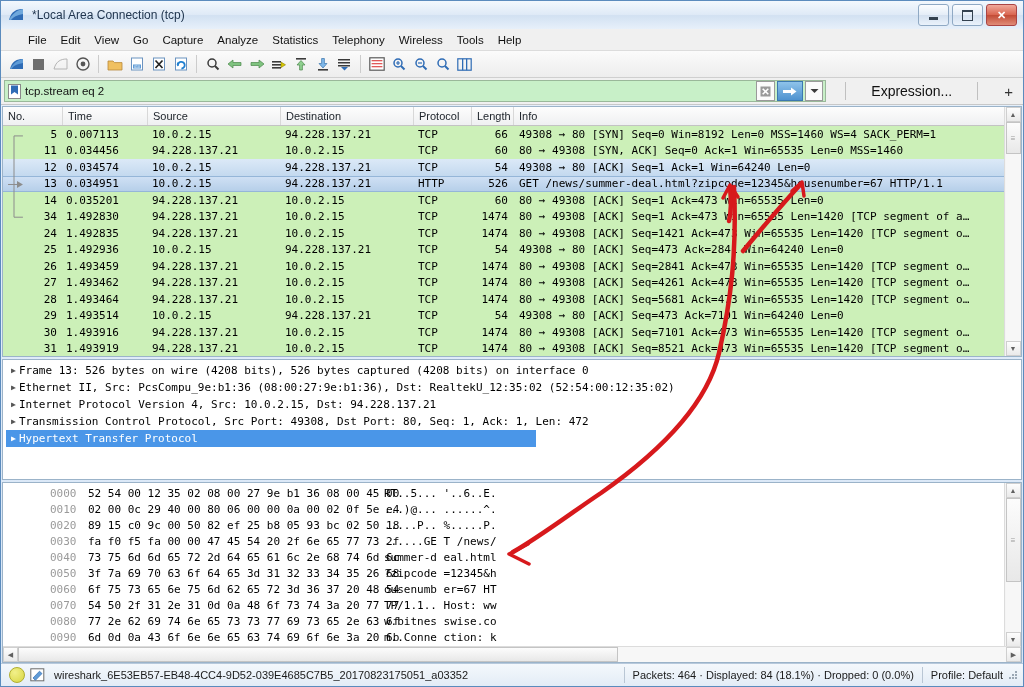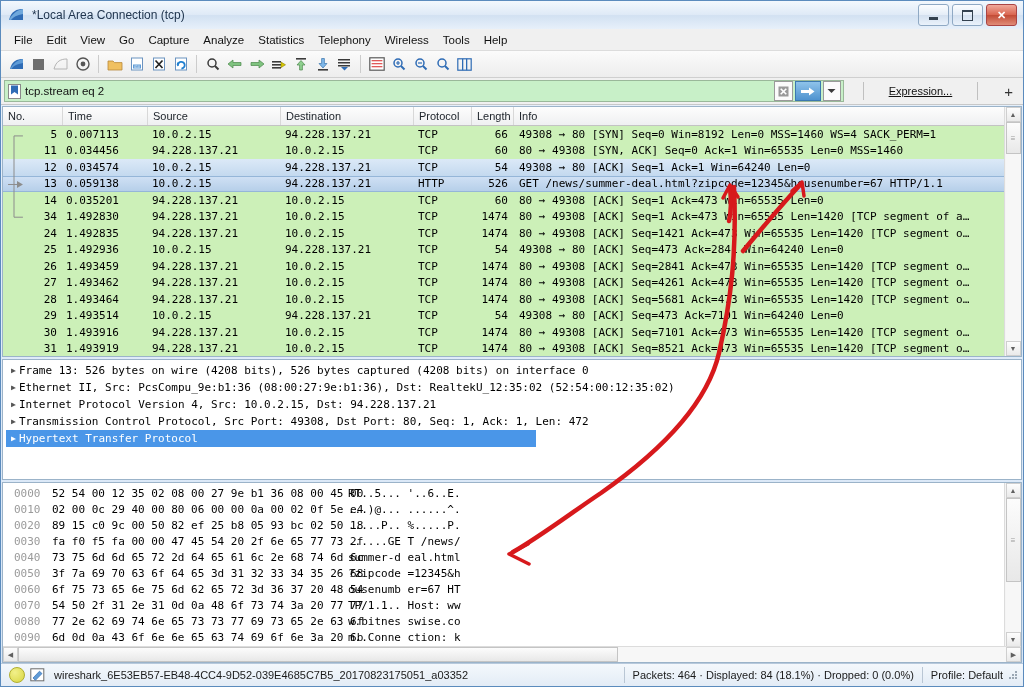--- a/index.html
+++ b/index.html
@@ -35,21 +35,21 @@
     border-color:#a44;
     background:linear-gradient(180deg,#f0a99b 0%,#d9644f 50%,#c24b36 51%,#e08c78 100%);
   }
   .winbtn .gl{color:#33414f;font-size:11px;line-height:1;}
   .winbtn.close .gl{color:#fff;font-weight:bold;}
   .minglyph{width:9px;height:3px;background:#33414f;margin-top:6px;}
   .maxglyph{width:9px;height:8px;border:1px solid #33414f;border-top-width:2px;}
   
   .menubar{
     height:21px;flex:0 0 21px;display:flex;align-items:center;
-    background:#f0f0f0;border-bottom:1px solid #dcdcdc;padding-left:6px;
+    background:#f0f0f0;border-bottom:1px solid #dcdcdc;padding-left:20px;
   }
   .menu-item{
     padding:2px 7px;font-size:11.5px;color:#111;white-space:nowrap;
   }
   
   .toolbar{
     height:26px;flex:0 0 26px;display:flex;align-items:center;
     background:linear-gradient(180deg,#fbfbfb 0%,#ededed 100%);
     border-bottom:1px solid #cfcfcf;padding-left:5px;gap:1px;
   }
@@ -69,21 +69,21 @@
     font-family:"Liberation Sans",sans-serif;font-size:11.5px;color:#111;
     flex:1 1 auto;white-space:nowrap;overflow:hidden;
   }
   .f-clear,.f-apply,.f-drop{
     height:18px;border:1px solid #9a9a9a;background:#fbfbfb;
     display:flex;align-items:center;justify-content:center;margin-left:2px;
   }
   .f-clear{width:17px;}
   .f-apply{width:24px;background:linear-gradient(180deg,#8ec3ea,#4f93cf);border-color:#3b79b0;}
   .f-drop{width:16px;}
-  .expr{font-size:11px;color:#111;padding:0 6px;white-space:nowrap;text-decoration:underline;}
+  .expr{font-size:14px;color:#111;padding:0 6px;white-space:nowrap;}
   .vsepbar{width:1px;height:18px;background:#c0c0c0;}
   .plusbtn{font-size:15px;color:#333;padding:0 7px;line-height:1;}
   
   .panes{flex:1 1 auto;display:flex;flex-direction:column;min-height:0;padding:1px 1px 0 1px;}
   .pane{
     border:1px solid #9bb3c9;background:#fff;position:relative;overflow:hidden;
     display:flex;flex-direction:column;
   }
   .pane-list{flex:0 0 249px;}
   .pane-detail{flex:0 0 119px;margin-top:2px;}
@@ -127,21 +127,21 @@
     width:11px;flex:0 0 11px;display:flex;align-items:center;justify-content:center;
     color:#555;font-size:8px;
   }
   .drow.sel .tri{color:#fff;}
   
   .bytes{
     padding:2px 0 0 3px;font-family:"DejaVu Sans Mono","Liberation Mono",monospace;
     font-size:11px;color:#000;
   }
   .brow{height:16px;display:flex;align-items:center;white-space:nowrap;}
-  .boff{color:#9a9a9a;width:46px;flex:0 0 46px;padding-left:8px;box-sizing:border-box;}
+  .boff{color:#9a9a9a;width:46px;flex:0 0 46px;padding-left:8px;box-sizing:border-box;margin-left:36px;}
   .bhex{width:296px;flex:0 0 296px;letter-spacing:0px;}
   .basc{white-space:pre;}
   
   .vscroll{
     position:absolute;right:0;top:0;bottom:0;width:16px;
     background:#f4f4f4;border-left:1px solid #dcdcdc;
     display:flex;flex-direction:column;align-items:center;
   }
   .sb-arrow{
     width:15px;height:15px;display:flex;align-items:center;justify-content:center;
@@ -420,21 +420,21 @@
             <div class="cell c-no" style="width: 60px; text-align: right;">12</div>
             <div class="cell c-time" style="width: 85px;">0.034574</div>
             <div class="cell c-src" style="width: 133px;">10.0.2.15</div>
             <div class="cell c-dst" style="width: 133px;">94.228.137.21</div>
             <div class="cell c-proto" style="width: 58px;">TCP</div>
             <div class="cell c-len" style="width: 42px;">54</div>
             <div class="cell c-info" style="width: 470px; flex: 1 1 auto;">49308 → 80 [ACK] Seq=1 Ack=1 Win=64240 Len=0</div>
           </div>
           <div class="prow selhi">
             <div class="cell c-no" style="width: 60px;">13</div>
-            <div class="cell c-time" style="width: 85px;">0.059138</div>
+            <div class="cell c-time" style="width: 85px;">0.034951</div>
             <div class="cell c-src" style="width: 133px;">10.0.2.15</div>
             <div class="cell c-dst" style="width: 133px;">94.228.137.21</div>
             <div class="cell c-proto" style="width: 58px;">HTTP</div>
             <div class="cell c-len" style="width: 42px;">526</div>
             <div class="cell c-info" style="width: 470px; flex: 1 1 auto;">GET /news/summer-deal.html?zipcode=12345&amp;housenumber=67 HTTP/1.1</div>
           </div>
           <div class="prow">
             <div class="cell c-no" style="width: 60px;">14</div>
             <div class="cell c-time" style="width: 85px;">0.035201</div>
             <div class="cell c-src" style="width: 133px;">94.228.137.21</div>

